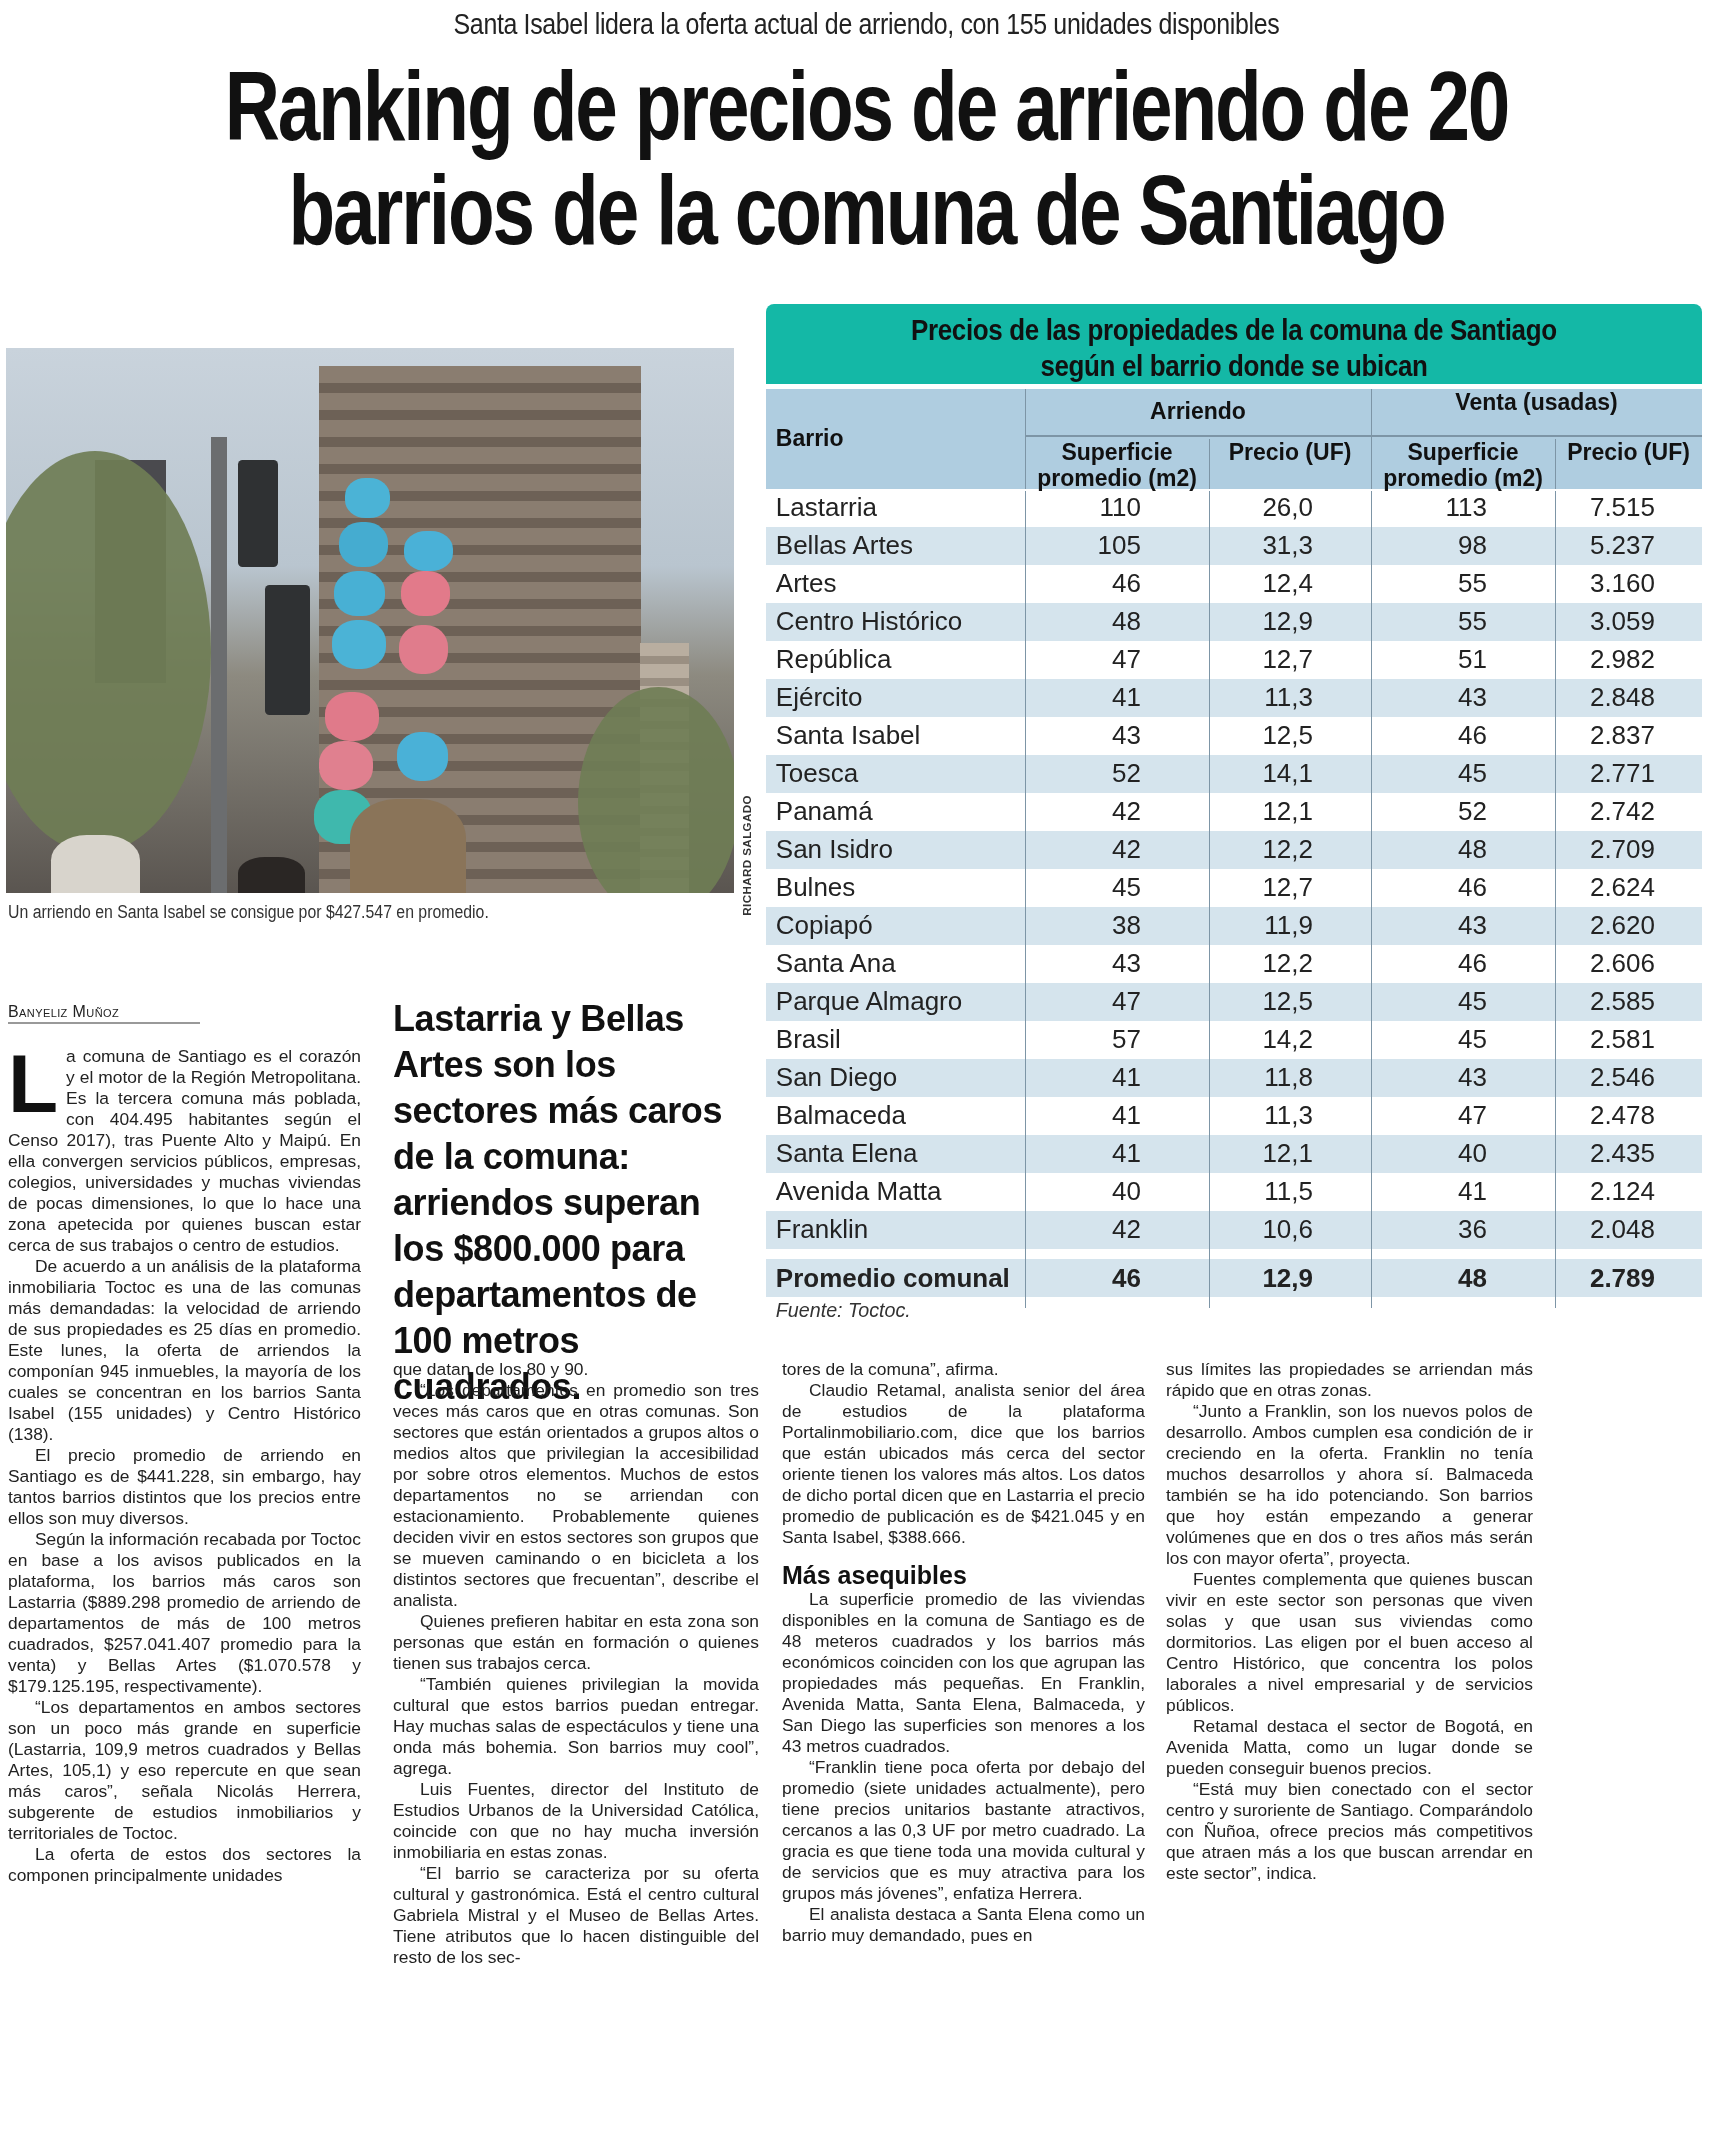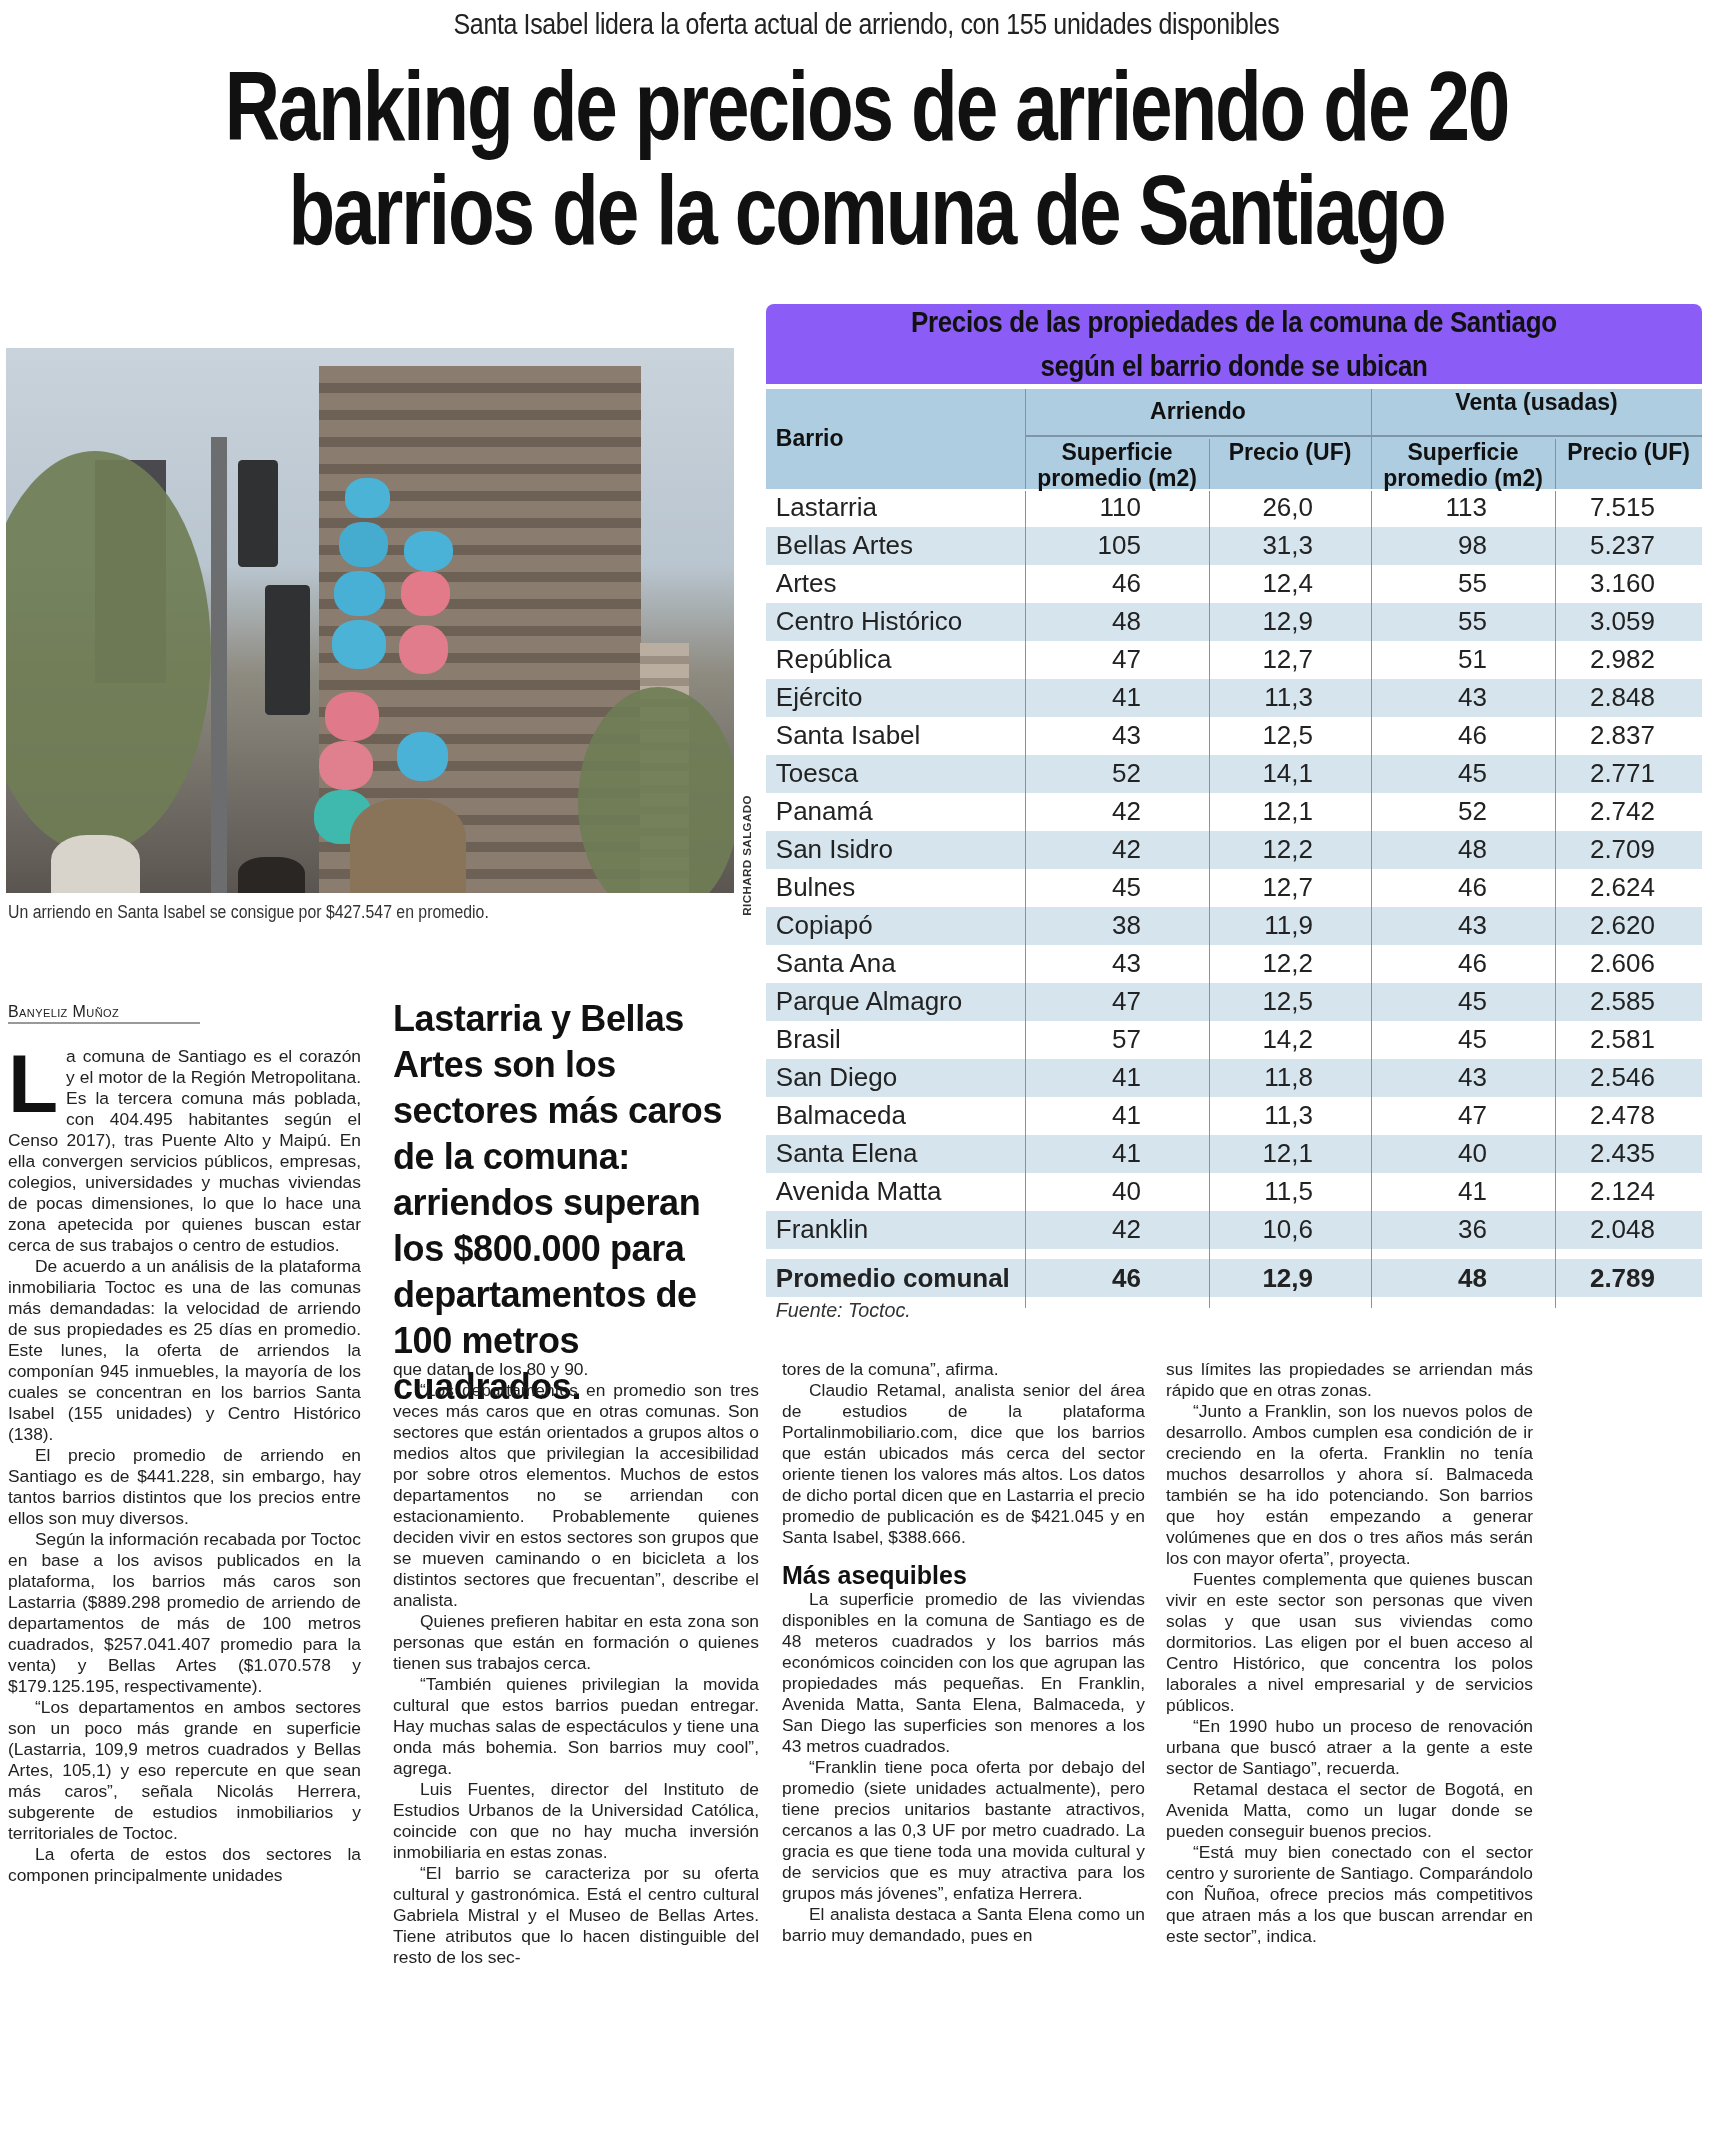--- a/index.html
+++ b/index.html
@@ -13,21 +13,21 @@
   .photo .bldg3 { position:absolute; left:89px; top:112px; width:71px; height:223px; background:#4a4a4e; }
   .photo .tree { position:absolute; border-radius:50%; background:#6f7d55; opacity:.92; }
   .photo .pole { position:absolute; left:205px; top:89px; width:16px; height:456px; background:#6b6d6f; }
   .photo .tl { position:absolute; background:#2f3133; border-radius:4.5px; }
   .photo .candy { position:absolute; border-radius:45%; }
   .photo .person { position:absolute; background:#2a2624; border-radius:40% 40% 0 0; }
   .credit { left:740px; top:795px; font-size:11.6px; font-weight:bold; color:#333; writing-mode:vertical-rl; transform:rotate(180deg); letter-spacing:0.4px; }
   .caption { left:8px; top:902px; font-size:18px; color:#333; transform:scaleX(0.88); transform-origin:left; }
 
   .table-wrap { left:766px; top:304px; width:936px; }
-  .t-title { background:#8b5cf6; border-radius:8px 8px 0 0; height:80px; display:flex; flex-direction:column; align-items:center; justify-content:space-between; }
+  .t-title { background:#14b8a6; border-radius:8px 8px 0 0; height:80px; display:flex; flex-direction:column; align-items:center; justify-content:flex-end; }
   .t-title div { font-size:29.5px; font-weight:bold; line-height:36px; color:#111; letter-spacing:-0.4px; transform:scaleX(0.88); }
   .t-head { margin-top:4.5px; background:#afcde0; height:100px; position:relative; }
   .t-head .cell { position:absolute; font-weight:bold; font-size:23px; color:#111; text-align:center; line-height:26px; }
   .t-head .vline { position:absolute; top:0; bottom:0; width:0.9px; background:#7d95a6; }
   .t-head .hline { position:absolute; height:2.7px; background:#7d95a6; }
   .row { height:38px; display:flex; align-items:center; position:relative; font-size:26px; color:#222; }
   .row.alt { background:#d5e4ed; }
   .row .c0 { width:259px; padding-left:9.8px; box-sizing:border-box; }
   .row .num { text-align:right; box-sizing:border-box; }
   .row .c1 { width:184px; padding-right:68px; }
@@ -303,18 +303,17 @@
       <p>La superficie promedio de las viviendas disponibles en la comuna de Santiago es de 48 meteros cuadrados y los barrios más económicos coinciden con los que agrupan las propiedades más pequeñas. En Franklin, Avenida Matta, Santa Elena, Balmaceda, y San Diego las superficies son menores a los 43 metros cuadrados.</p>
       <p>“Franklin tiene poca oferta por debajo del promedio (siete unidades actualmente), pero tiene precios unitarios bastante atractivos, cercanos a las 0,3 UF por metro cuadrado. La gracia es que tiene toda una movida cultural y de servicios que es muy atractiva para los grupos más jóvenes”, enfatiza Herrera.</p>
       <p>El analista destaca a Santa Elena como un barrio muy demandado, pues en</p>
     </div>
 </div>
 <div class="abs col col4">
     <div id="col4">
       <p class="noind">sus límites las propiedades se arriendan más rápido que en otras zonas.</p>
       <p>“Junto a Franklin, son los nuevos polos de desarrollo. Ambos cumplen esa condición de ir creciendo en la oferta. Franklin no tenía muchos desarrollos y ahora sí. Balmaceda también se ha ido potenciando. Son barrios que hoy están empezando a generar volúmenes que en dos o tres años más serán los con mayor oferta”, proyecta.</p>
       <p>Fuentes complementa que quienes buscan vivir en este sector son personas que viven solas y que usan sus viviendas como dormitorios. Las eligen por el buen acceso al Centro Histórico, que concentra los polos laborales a nivel empresarial y de servicios públicos.</p>
-      <p>“En 1990 hubo un proceso de renovación urbana que buscó atraer a la gente a este sector de Santiago”, recuerda.</p>
       <p>Retamal destaca el sector de Bogotá, en Avenida Matta, como un lugar donde se pueden conseguir buenos precios.</p>
       <p>“Está muy bien conectado con el sector centro y suroriente de Santiago. Comparándolo con Ñuñoa, ofrece precios más competitivos que atraen más a los que buscan arrendar en este sector”, indica.</p>
     </div>
   </div>
 
 
 </body></html>

